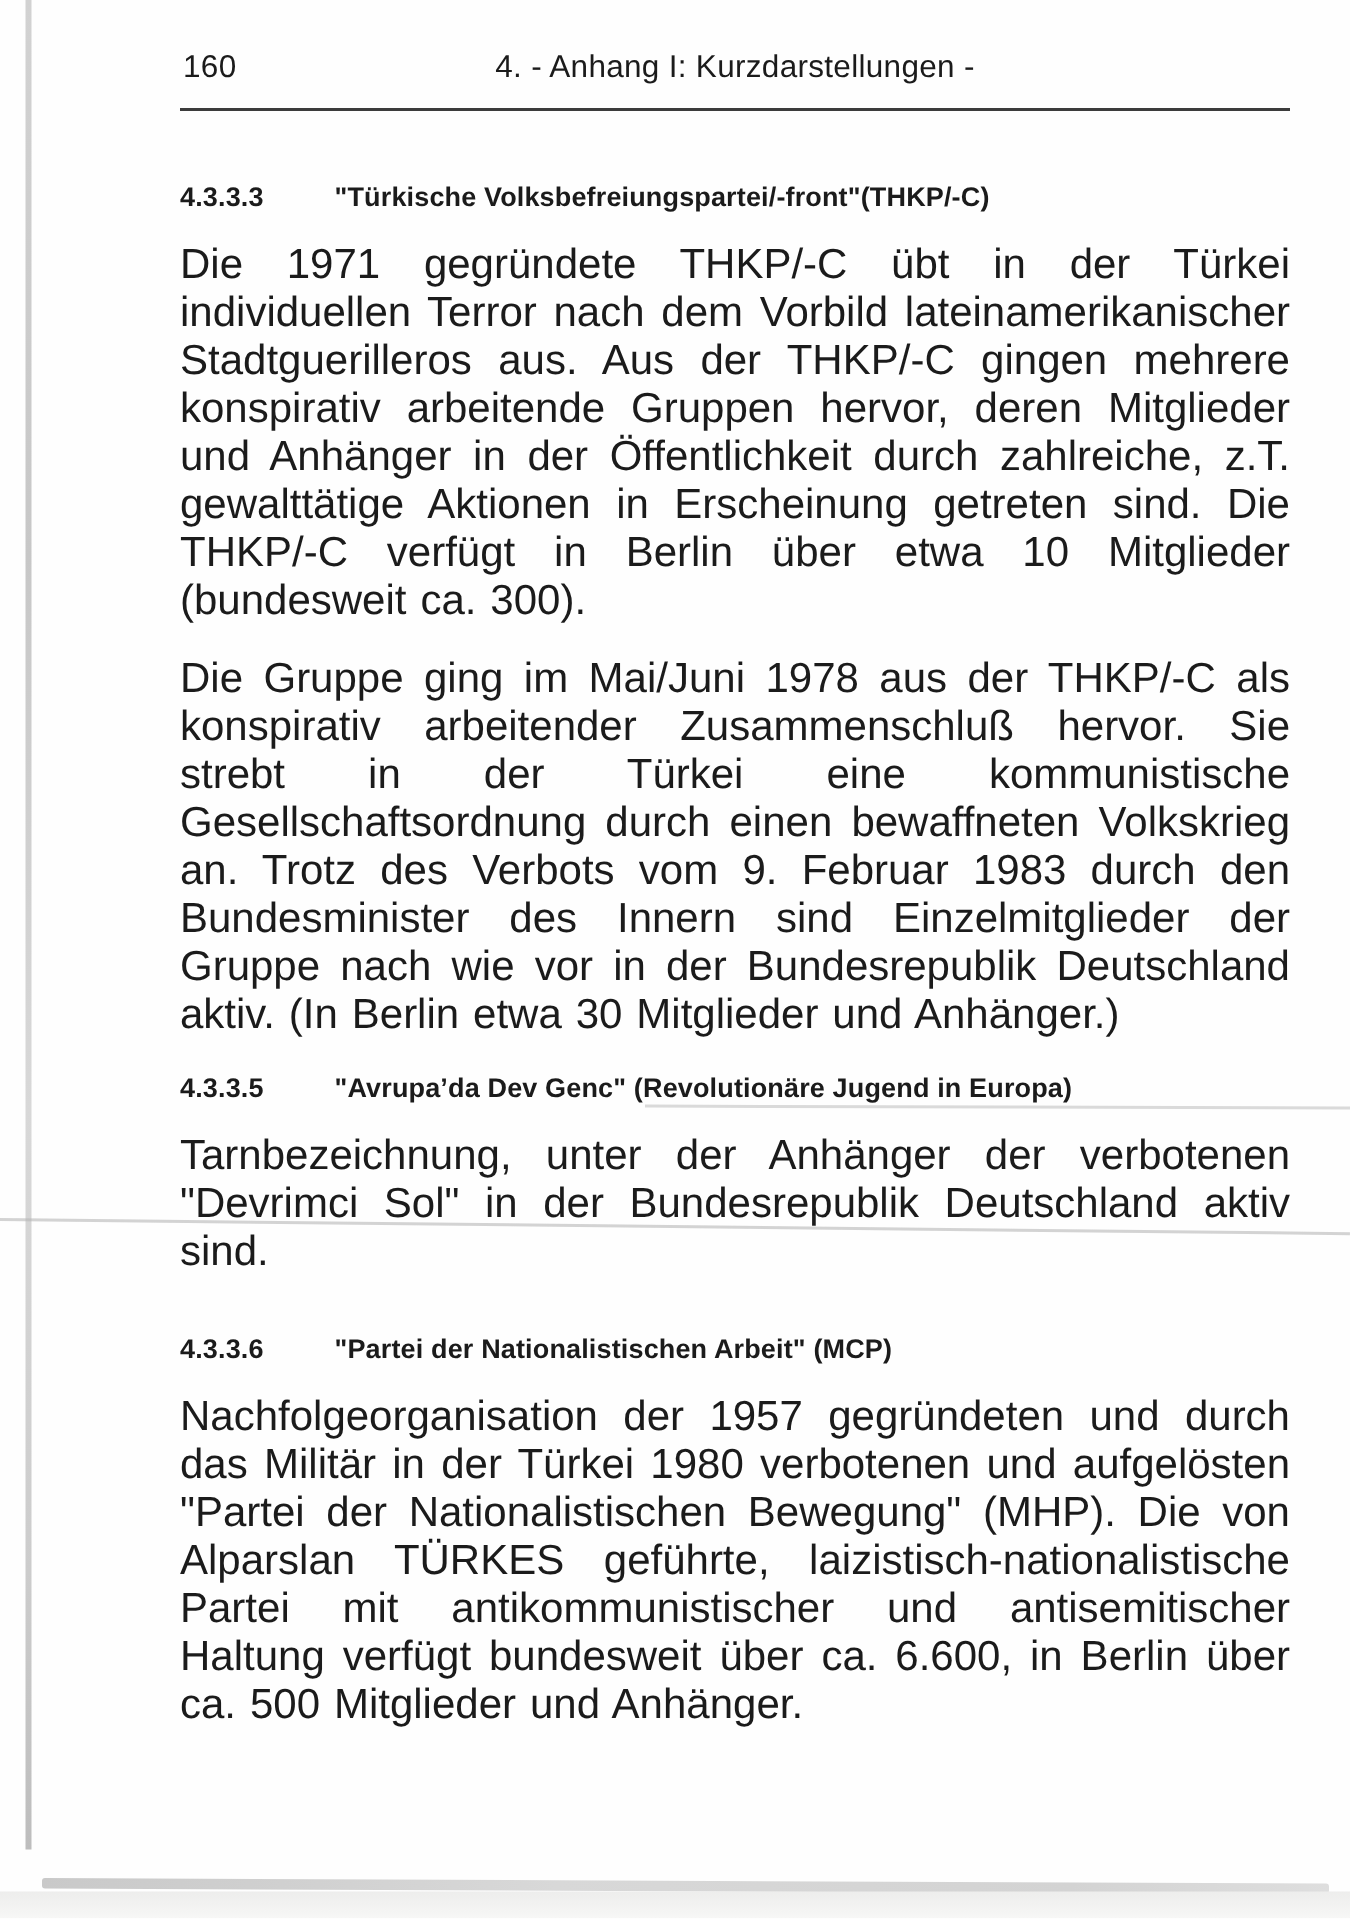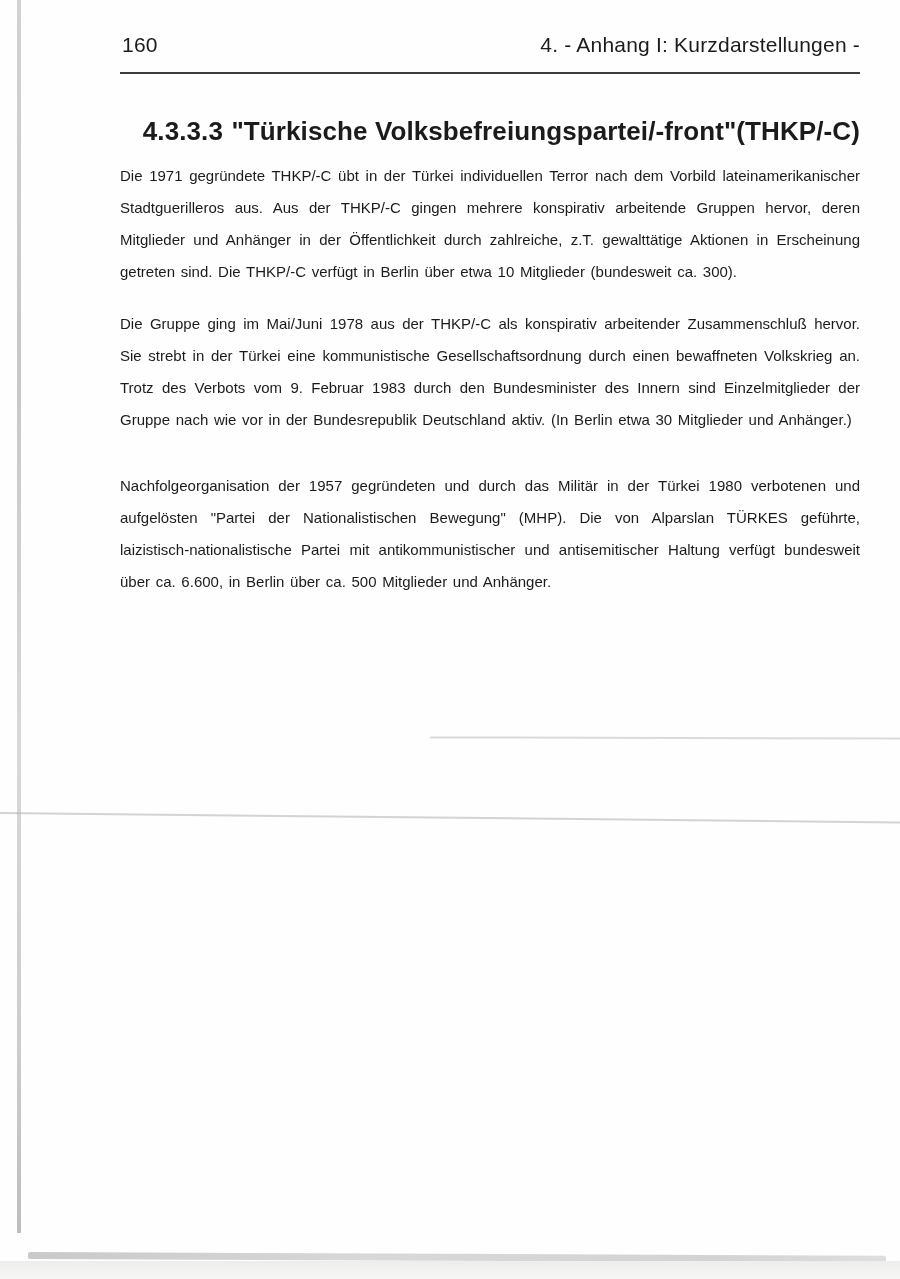--- a/index.html
+++ b/index.html
@@ -62,42 +62,41 @@
   }
 
   .running-header {
     position: relative;
     margin-top: 33px;
     height: 26px;
     font-size: 21px;
     letter-spacing: 0.2px;
   }
   .pagenum { position: absolute; left: 2px; top: 0; }
-  .header-title { display: block; text-align: right; }
+  .header-title { display: block; text-align: center; }
 
   .rule {
     margin-top: 13px;
     border-top: 2px solid #3c3c3c;
     height: 0;
   }
 
   .sec-head {
     display: flex;
     font-weight: bold;
-    font-size: 26px;
+    font-size: 18px;
     line-height: 30px;
     letter-spacing: 0.1px;
-    text-align: right;
   }
   .sec-num { width: 103px; flex: none; }
   .sec-title { flex: 1; }
 
   .sec-body {
     margin: 14px 0 0 0;
-    font-size: 15px;
+    font-size: 28px;
     line-height: 32px;
     text-align: justify;
     text-align-last: left;
     word-spacing: 1.5px;
   }
 
   .s1 { margin-top: 42px; }
   .s2 { margin-top: 20px; }
   .s3 { margin-top: 18px; }
   .s4 { margin-top: 34px; }
@@ -128,22 +127,33 @@
         <span class="sec-num">4.3.3.3</span>
         <span class="sec-title">"Türkische Volksbefreiungspartei/-front"(THKP/-C)</span>
       </div>
       <p class="sec-body">Die 1971 gegründete THKP/-C übt in der Türkei individuellen Terror nach dem Vorbild lateinamerikanischer Stadtguerilleros aus. Aus der THKP/-C gingen mehrere konspirativ arbeitende Gruppen hervor, deren Mitglieder und Anhänger in der Öffentlichkeit durch zahlreiche, z.T. gewalttätige Aktionen in Erscheinung getreten sind. Die THKP/-C verfügt in Berlin über etwa 10 Mitglieder (bundesweit ca. 300).</p>
     </section>
 
     <section class="sec s2">
       <p class="sec-body">Die Gruppe ging im Mai/Juni 1978 aus der THKP/-C als konspirativ arbeitender Zusammenschluß hervor. Sie strebt in der Türkei eine kommunistische Gesellschaftsordnung durch einen bewaffneten Volkskrieg an. Trotz des Verbots vom 9. Februar 1983 durch den Bundesminister des Innern sind Einzelmitglieder der Gruppe nach wie vor in der Bundesrepublik Deutschland aktiv. (In Berlin etwa 30 Mitglieder und Anhänger.)</p>
     </section>
 
+    <section class="sec s3">
+      <div class="sec-head">
+        <span class="sec-num">4.3.3.5</span>
+        <span class="sec-title">"Avrupa’da Dev Genc" (Revolutionäre Jugend in Europa)</span>
+      </div>
+      <p class="sec-body">Tarnbezeichnung, unter der Anhänger der verbotenen "Devrimci Sol" in der Bundesrepublik Deutschland aktiv sind.</p>
+    </section>
 
     <section class="sec s4">
+      <div class="sec-head">
+        <span class="sec-num">4.3.3.6</span>
+        <span class="sec-title">"Partei der Nationalistischen Arbeit" (MCP)</span>
+      </div>
       <p class="sec-body">Nachfolgeorganisation der 1957 gegründeten und durch das Militär in der Türkei 1980 verbotenen und aufgelösten "Partei der Nationalistischen Bewegung" (MHP). Die von Alparslan TÜRKES geführte, laizistisch-nationalistische Partei mit antikommunistischer und antisemitischer Haltung verfügt bundesweit über ca. 6.600, in Berlin über ca. 500 Mitglieder und Anhänger.</p>
     </section>
 
     <section class="sec s5">
     </section>
 
   </div>
 </div>
 
 </body></html>

